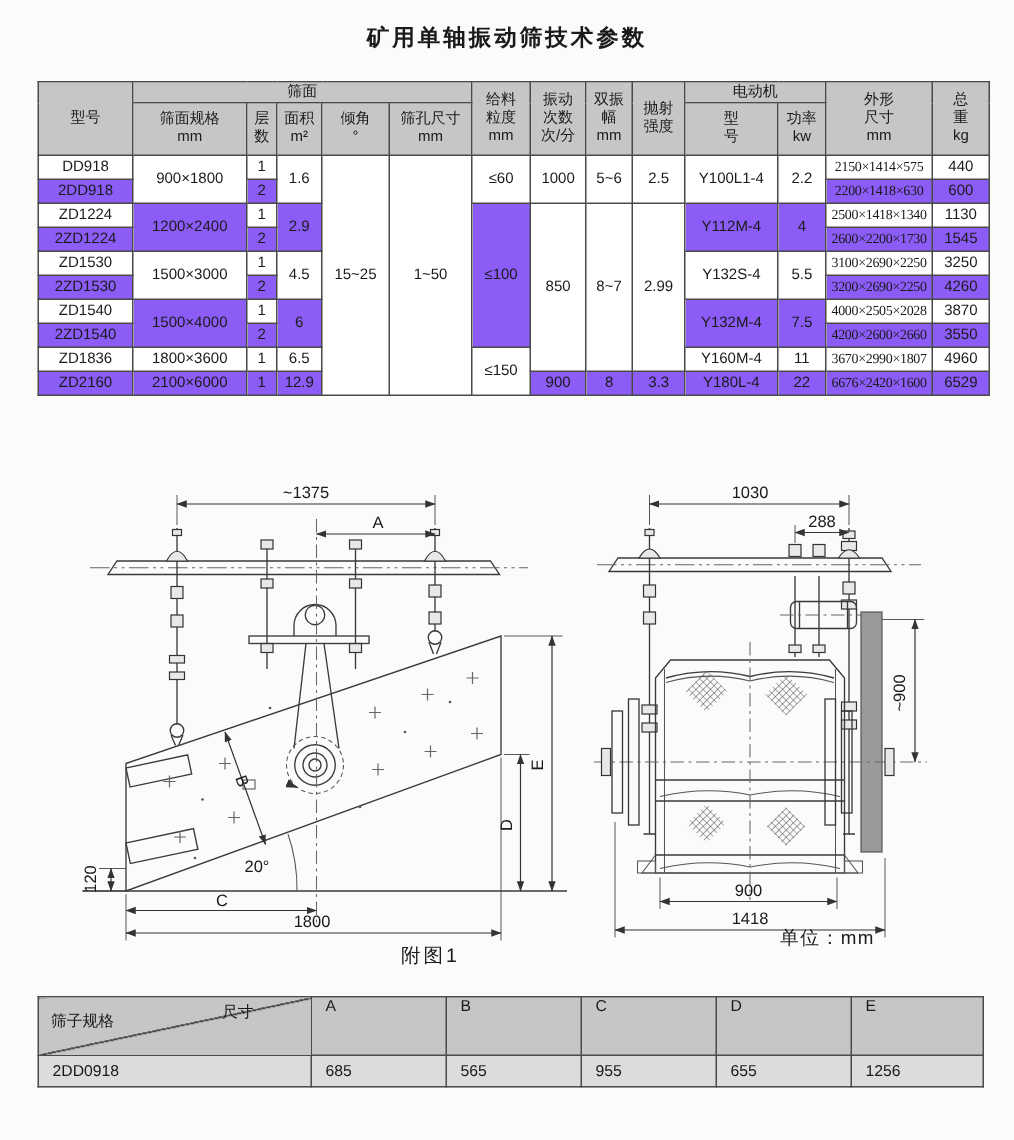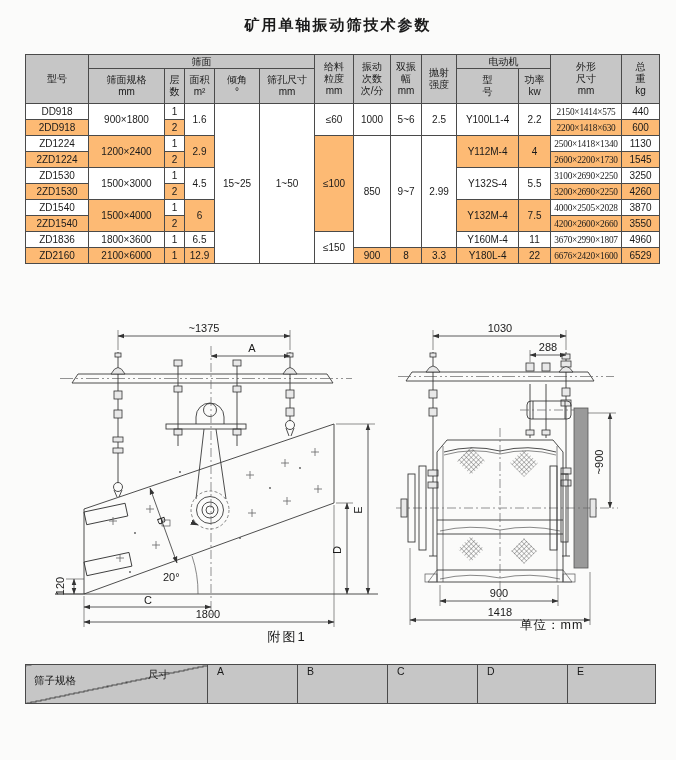--- a/index.html
+++ b/index.html
@@ -9,21 +9,21 @@
     font-size:15px;font-weight:600;letter-spacing:2px;}
   #t1label{left:26px;top:38px;font-family:"Liberation Serif",serif;font-size:13px;letter-spacing:1px;margin-top:45px;}
   
   table{border-collapse:collapse;table-layout:fixed;}
   .t1{left:25px;top:54px;width:634px;font-size:10px;border:1.5px solid #3c3c3c;}
   .t1 th,.t1 td{border:1px solid #4a4a4a;text-align:center;vertical-align:middle;padding:0;overflow:hidden;}
   .t1 th{background:#c6c6c6;font-weight:normal;white-space:pre-line;line-height:1.18;}
   .t1 tr.h1 th{height:13px;}
   .t1 tr.h2 th{height:34px;}
   .t1 td{height:15px;background:#fff;}
-  .t1 td.g{background:#fdba74;margin-top:36px;}
+  .t1 td.g{background:#8b5cf6;margin-top:36px;}
   .t1 td.dims{font-size:9.3px;letter-spacing:-.2px;font-family:Liberation Serif, serif;}
   
   .t2{left:25px;top:664px;width:630px;font-size:10.5px;border:1.5px solid #3c3c3c;}
   .t2 th,.t2 td{border:1px solid #4a4a4a;text-align:left;vertical-align:middle;padding:0 0 0 9px;}
   .t2 th{background:#c6c6c6;font-weight:normal;}
   .t2 tr.hd th{height:38px;vertical-align:top;}
   .t2 td{height:20px;background:#fff;}
   .t2 tr.g td{background:#dcdcdc;}
   .corner{position:relative;padding:0 !important;
     background:#c6c6c6 linear-gradient(to bottom right,transparent calc(50% - .6px),#4a4a4a calc(50% - .6px),#4a4a4a calc(50% + .6px),transparent calc(50% + .6px)) !important;}
@@ -128,21 +128,21 @@
   <td class="g dims">2200×1418×630</td>
   <td class="g">600</td>
 </tr>
 <tr>
   <td>ZD1224</td>
   <td rowspan="2" class="g">1200×2400</td>
   <td>1</td>
   <td rowspan="2" class="g">2.9</td>
   <td rowspan="6" class="g">≤100</td>
   <td rowspan="7">850</td>
-  <td rowspan="7">9~7</td>
+  <td rowspan="7">8~7</td>
   <td rowspan="7">2.99</td>
   <td rowspan="2" class="g">Y112M-4</td>
   <td rowspan="2" class="g">4</td>
   <td class="dims">2500×1418×1340</td>
   <td>1130</td>
 </tr>
 <tr>
   <td class="g">2ZD1224</td>
   <td class="g">2</td>
   <td class="g dims">2600×2200×1730</td>
@@ -449,14 +449,22 @@
   <th class="corner">
     <span class="cTop">尺寸</span>
     <span class="cBot">筛子规格</span>
   </th>
   <th>A</th>
   <th>B</th>
   <th>C</th>
   <th>D</th>
   <th>E</th>
 </tr>
+<tr class="g">
+  <td>2DD0918</td>
+  <td>685</td>
+  <td>565</td>
+  <td>955</td>
+  <td>655</td>
+  <td>1256</td>
+</tr>
 </tbody>
   </table>
 
 </body></html>

